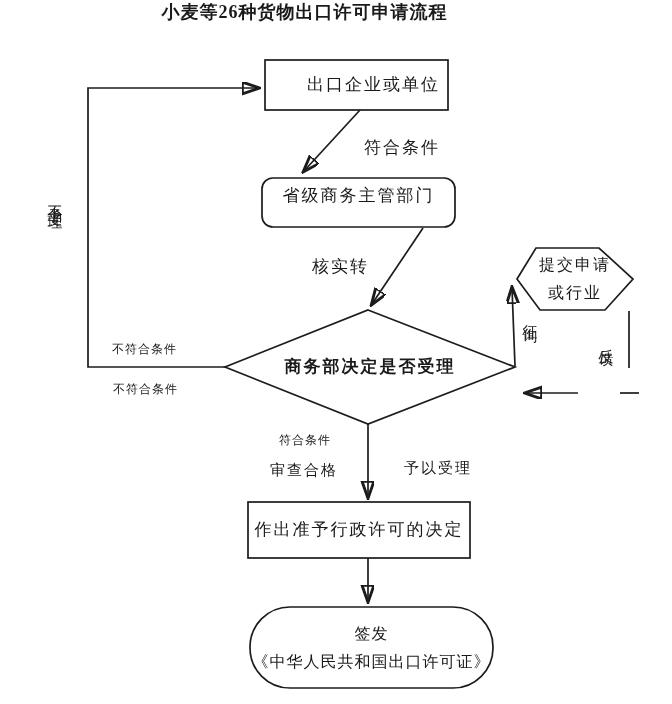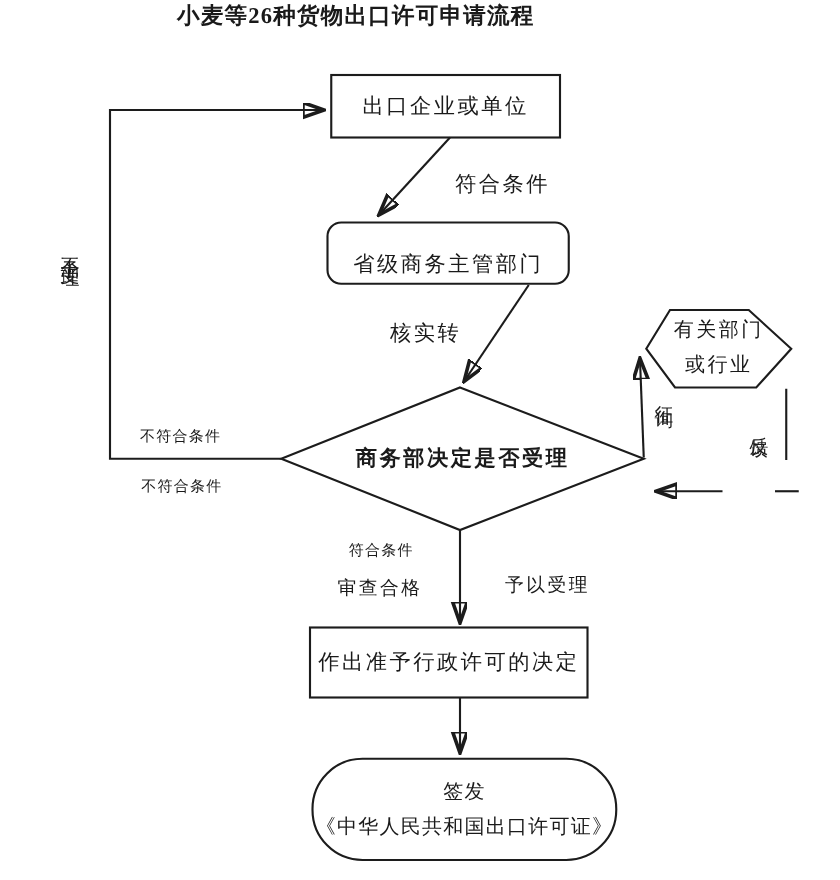--- a/index.html
+++ b/index.html
@@ -18,20 +18,21 @@
     stroke: #1c1c1c;
     stroke-width: 1.7;
   }
   .title {
     position: absolute;
     left: 0; top: 8; width: 569px;
     text-align: center;
     font-size: 18px;
     font-weight: bold;
     letter-spacing: 1px;
+    padding-left: 20px;
   }
   .node {
     position: absolute;
     display: flex;
     flex-direction: column;
     align-items: center;
     justify-content: center;
     text-align: center;
     font-size: 17px;
     letter-spacing: 2px;
@@ -88,34 +89,34 @@
 
     <rect x="248" y="502" width="222" height="56"></rect>
 
     <line x1="368" y1="558" x2="368" y2="601" marker-end="url(#arr)"></line>
 
     <rect x="250" y="607" width="243" height="81" rx="40"></rect>
   </svg>
 
   <div class="title">小麦等26种货物出口许可申请流程</div>
 
-  <div class="node" style="left:265px; top:60px; width:183px; height:50px;">
+  <div class="node" style="left:265px; top:60px; width:183px; height:50px;padding-left:17px;">
     <span>出口企业或单位</span>
   </div>
 
-  <div class="node" style="left:262px; top:178px; width:193px; height:36px;margin-top:16px;">
+  <div class="node" style="left:262px; top:178px; width:193px; height:36px;">
     <span>省级商务主管部门</span>
   </div>
 
   <div class="node bold" style="left:225px; top:310px; width:290px; height:114px;">
     <span>商务部决定是否受理</span>
   </div>
 
   <div class="node" style="left:517px; top:246px; width:116px; height:66px; font-size:16px; line-height:1.75;">
-    <span>有关部门</span>
+    <span>提交申请</span>
     <span>或行业</span>
   </div>
 
   <div class="node" style="left:248px; top:502px; width:222px; height:56px;">
     <span>作出准予行政许可的决定</span>
   </div>
 
   <div class="node" style="left:250px; top:607px; width:243px; height:81px; font-size:16px; letter-spacing:1px; line-height:1.7;">
     <span>签发</span>
     <span>《中华人民共和国出口许可证》</span>

